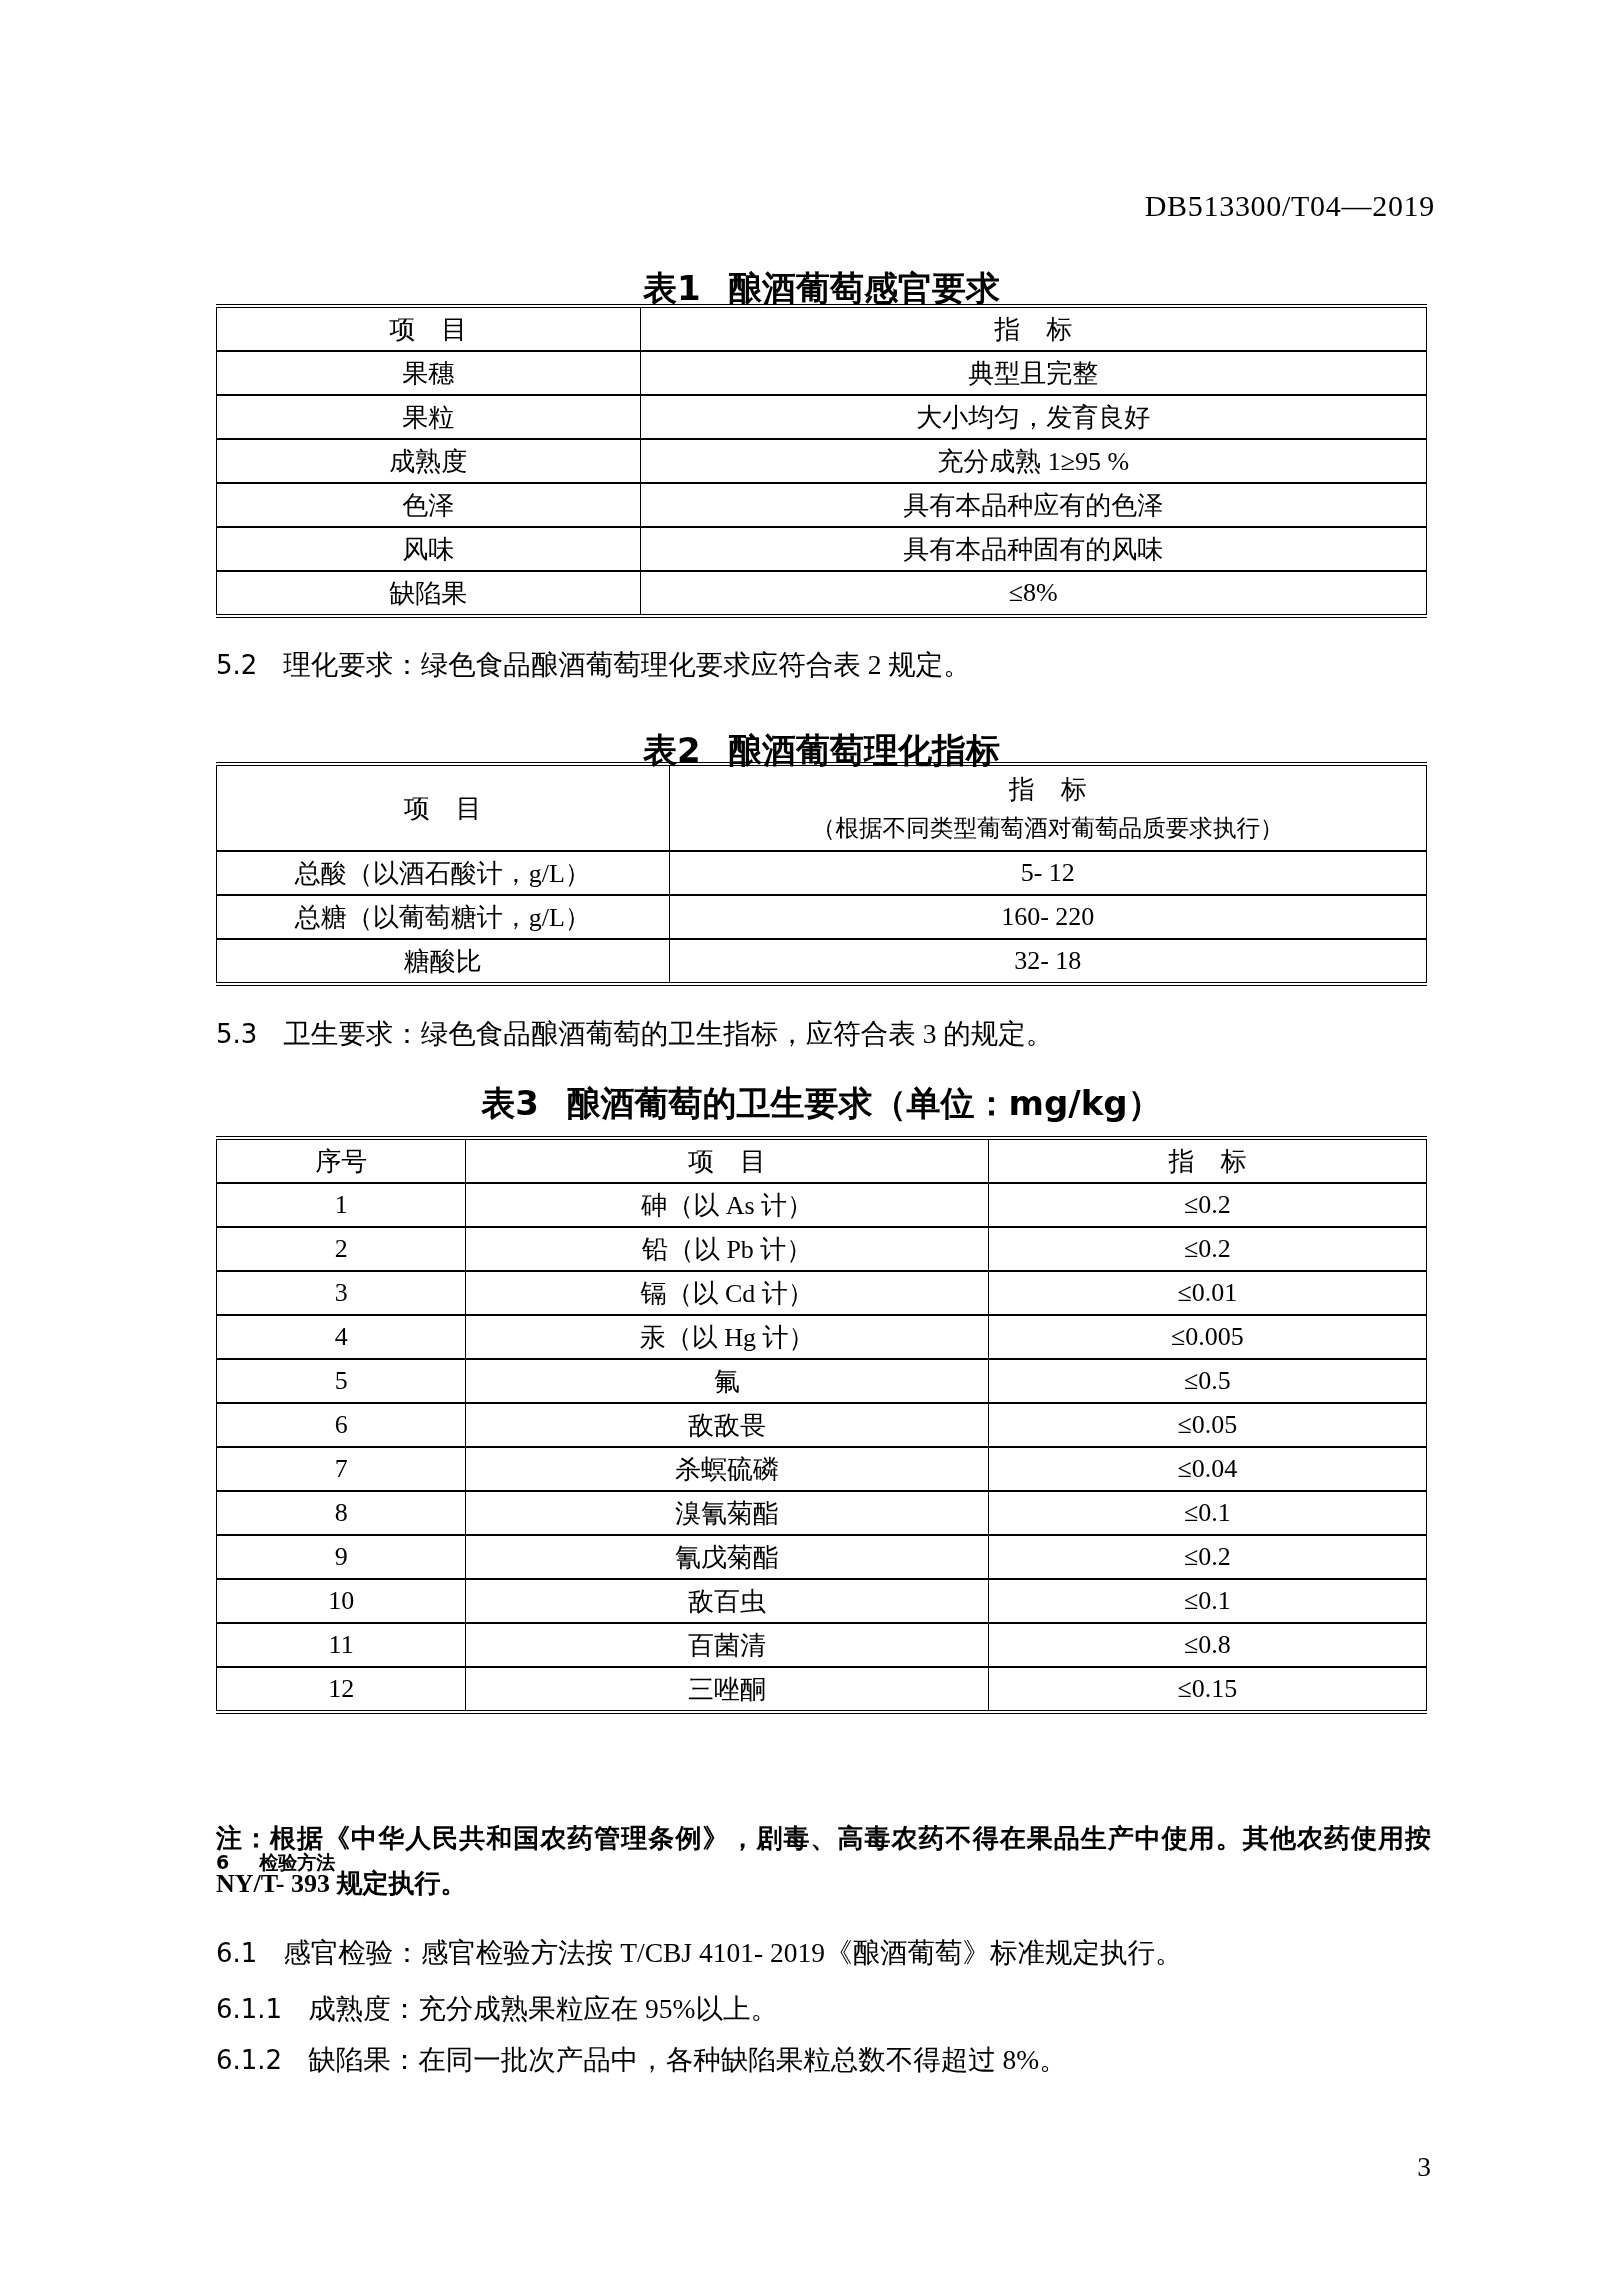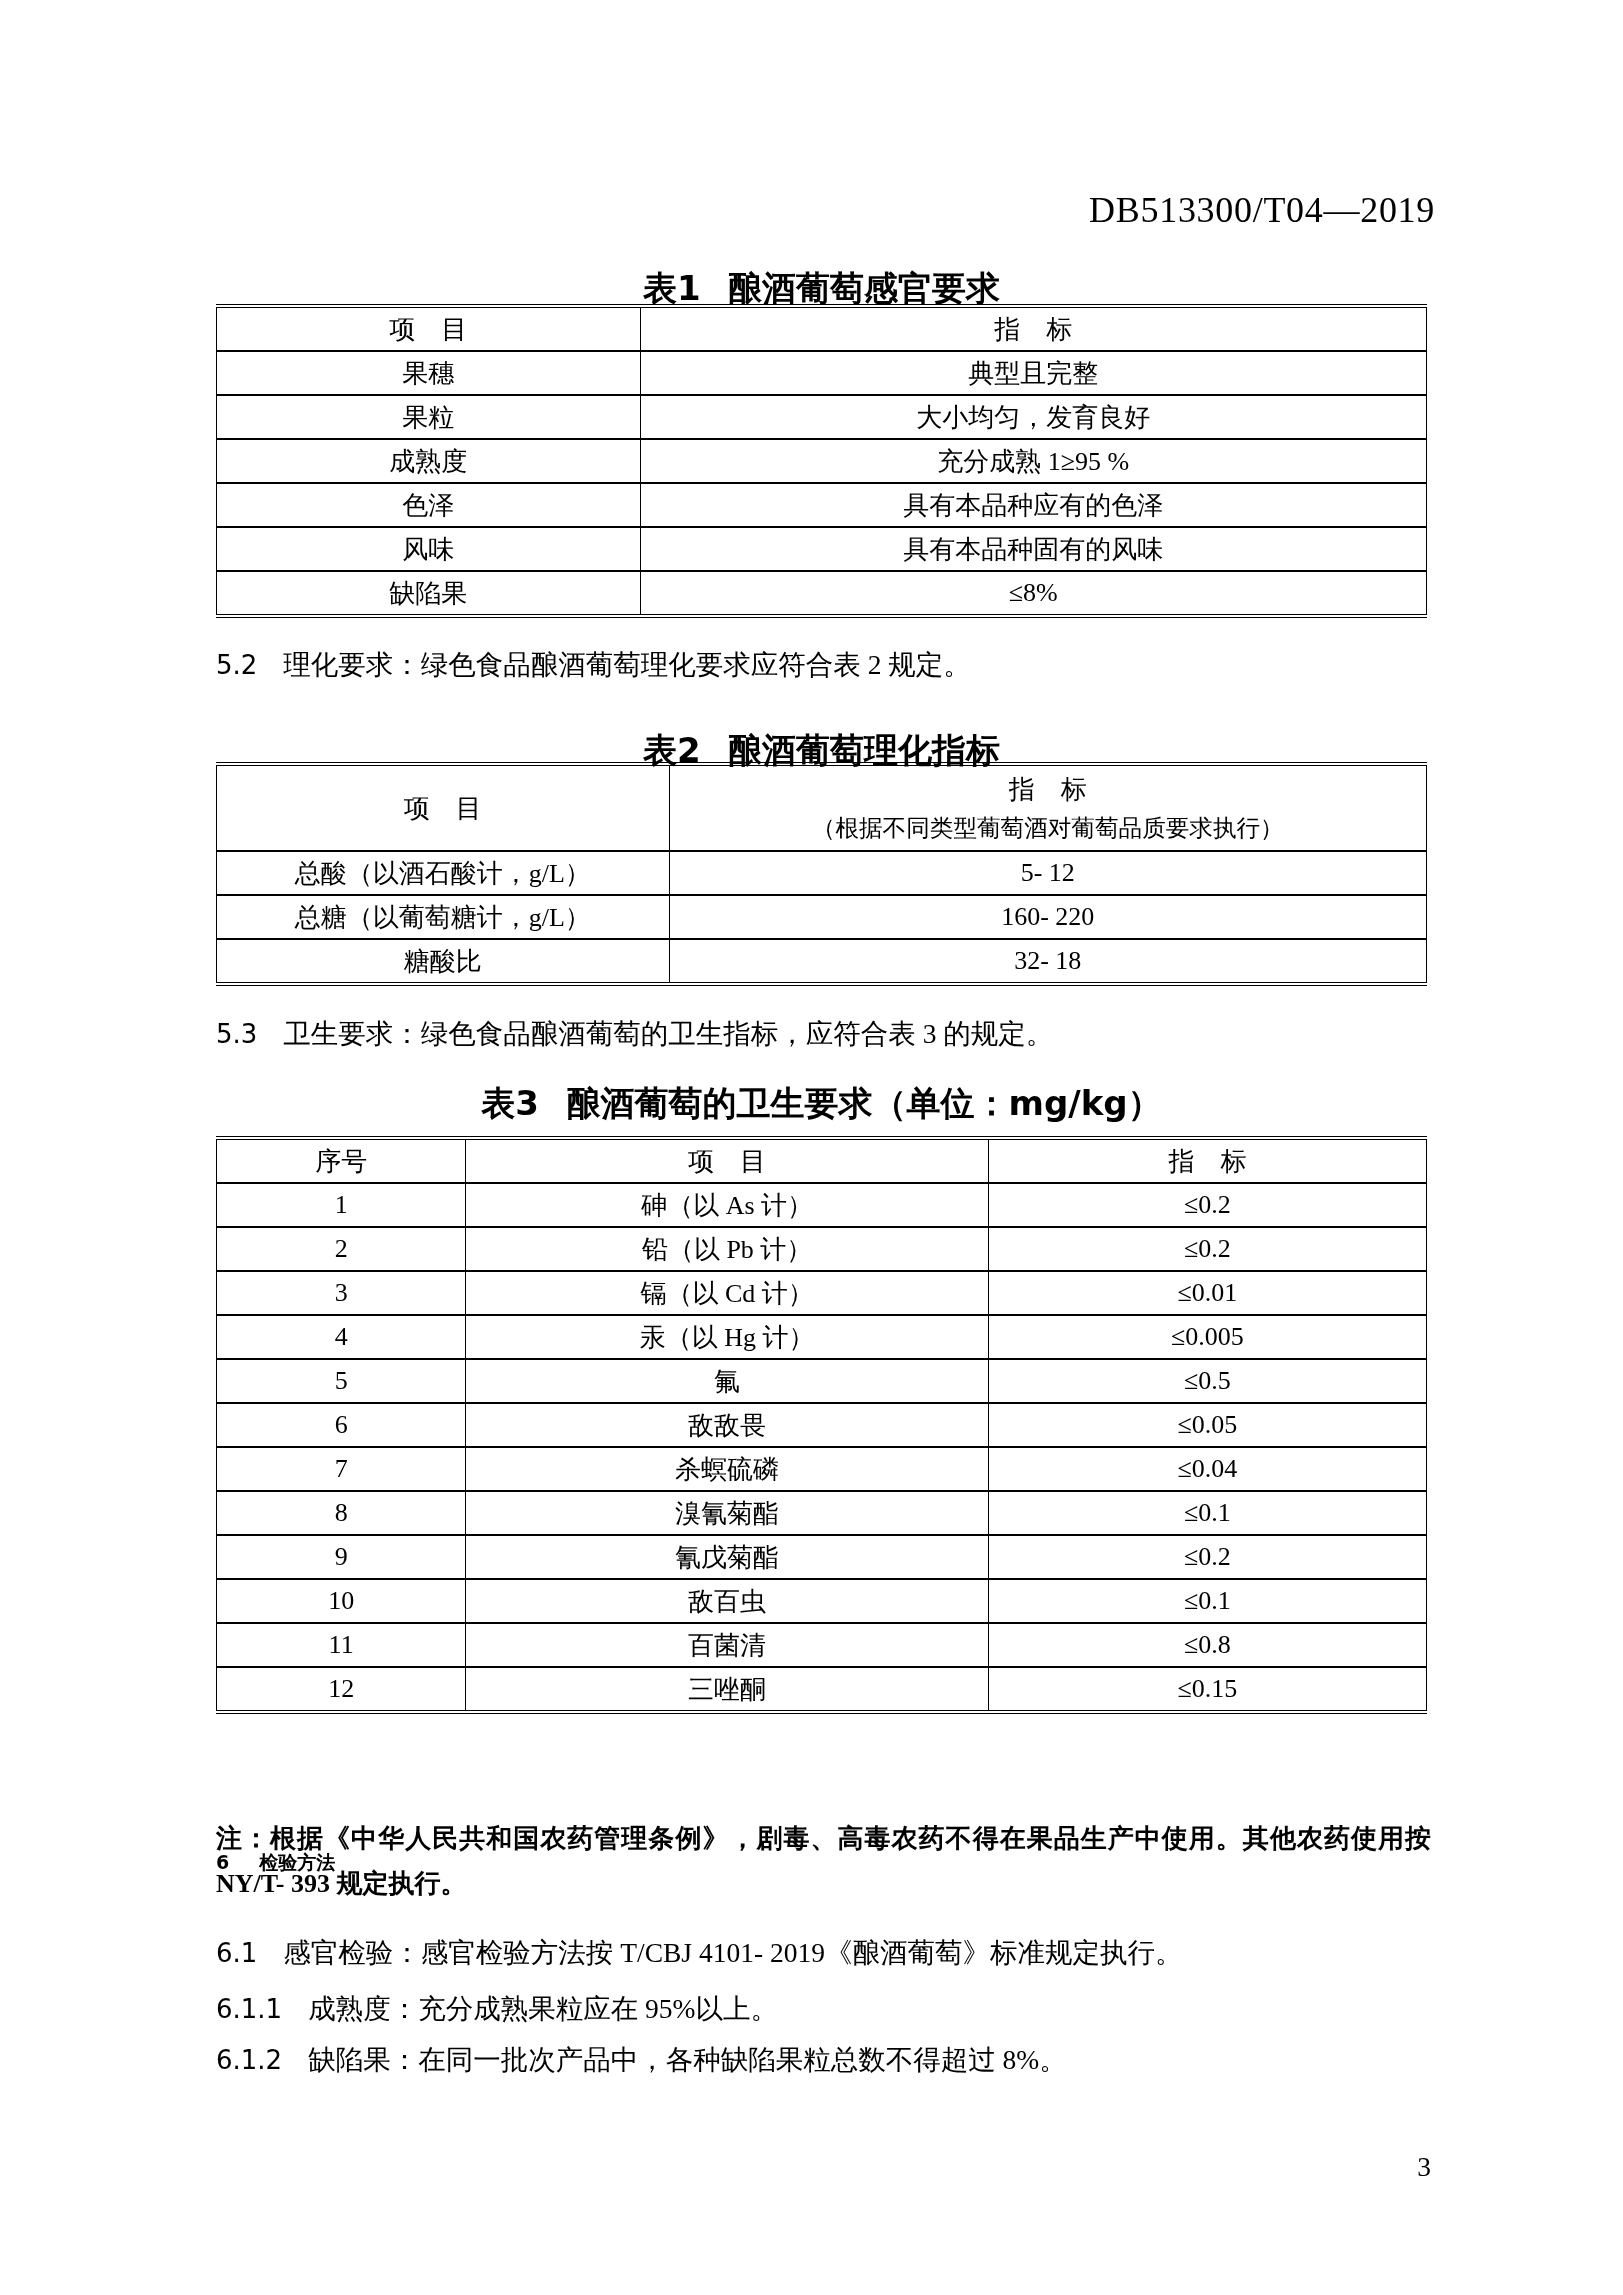--- a/index.html
+++ b/index.html
@@ -10,21 +10,21 @@
     color:#000;
     font-family:"Liberation Serif","DejaVu Serif",serif;
     overflow:hidden;
   }
   .abs{position:absolute;}
 
   
   .doc-code{
     top:189px;left:216px;width:1219px;
     text-align:right;
-    font-size:36px;
+    font-size:30px;
     letter-spacing:0.7px;
   }
 
   
   .tbl-title{
     width:1211px;left:216px;
     text-align:center;
     font-family:"DejaVu Sans","Liberation Sans",sans-serif;
     font-weight:bold;
     font-size:34px;

